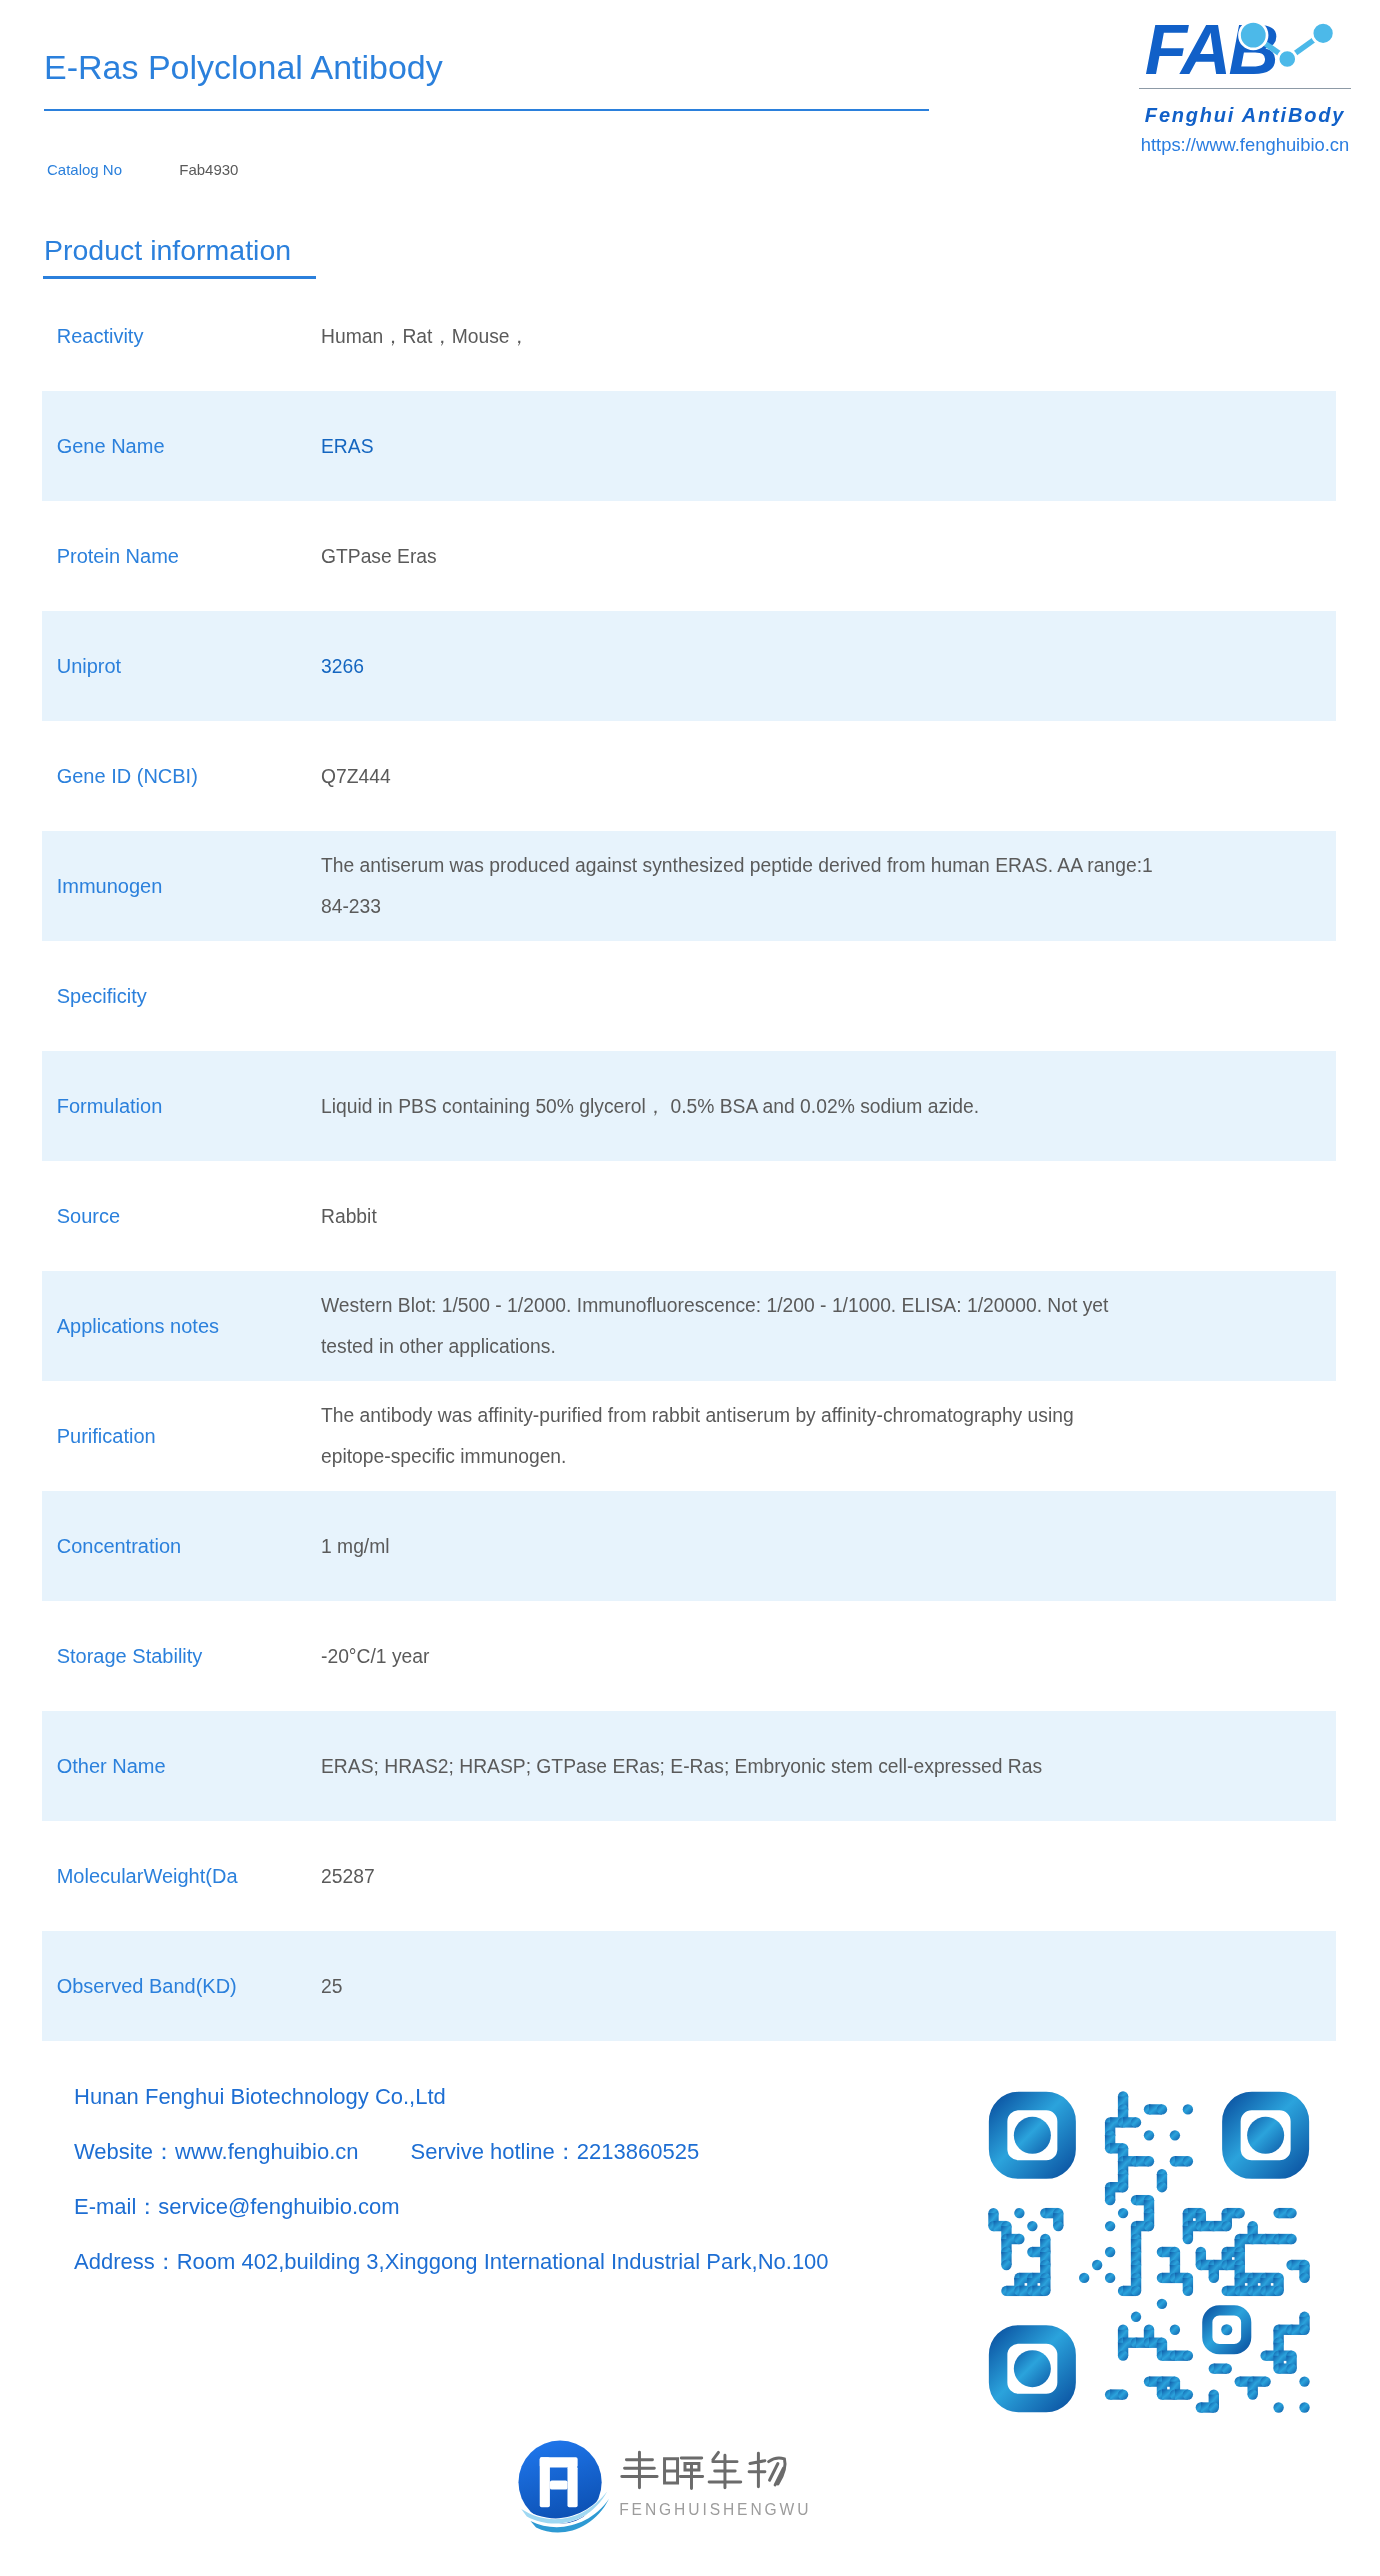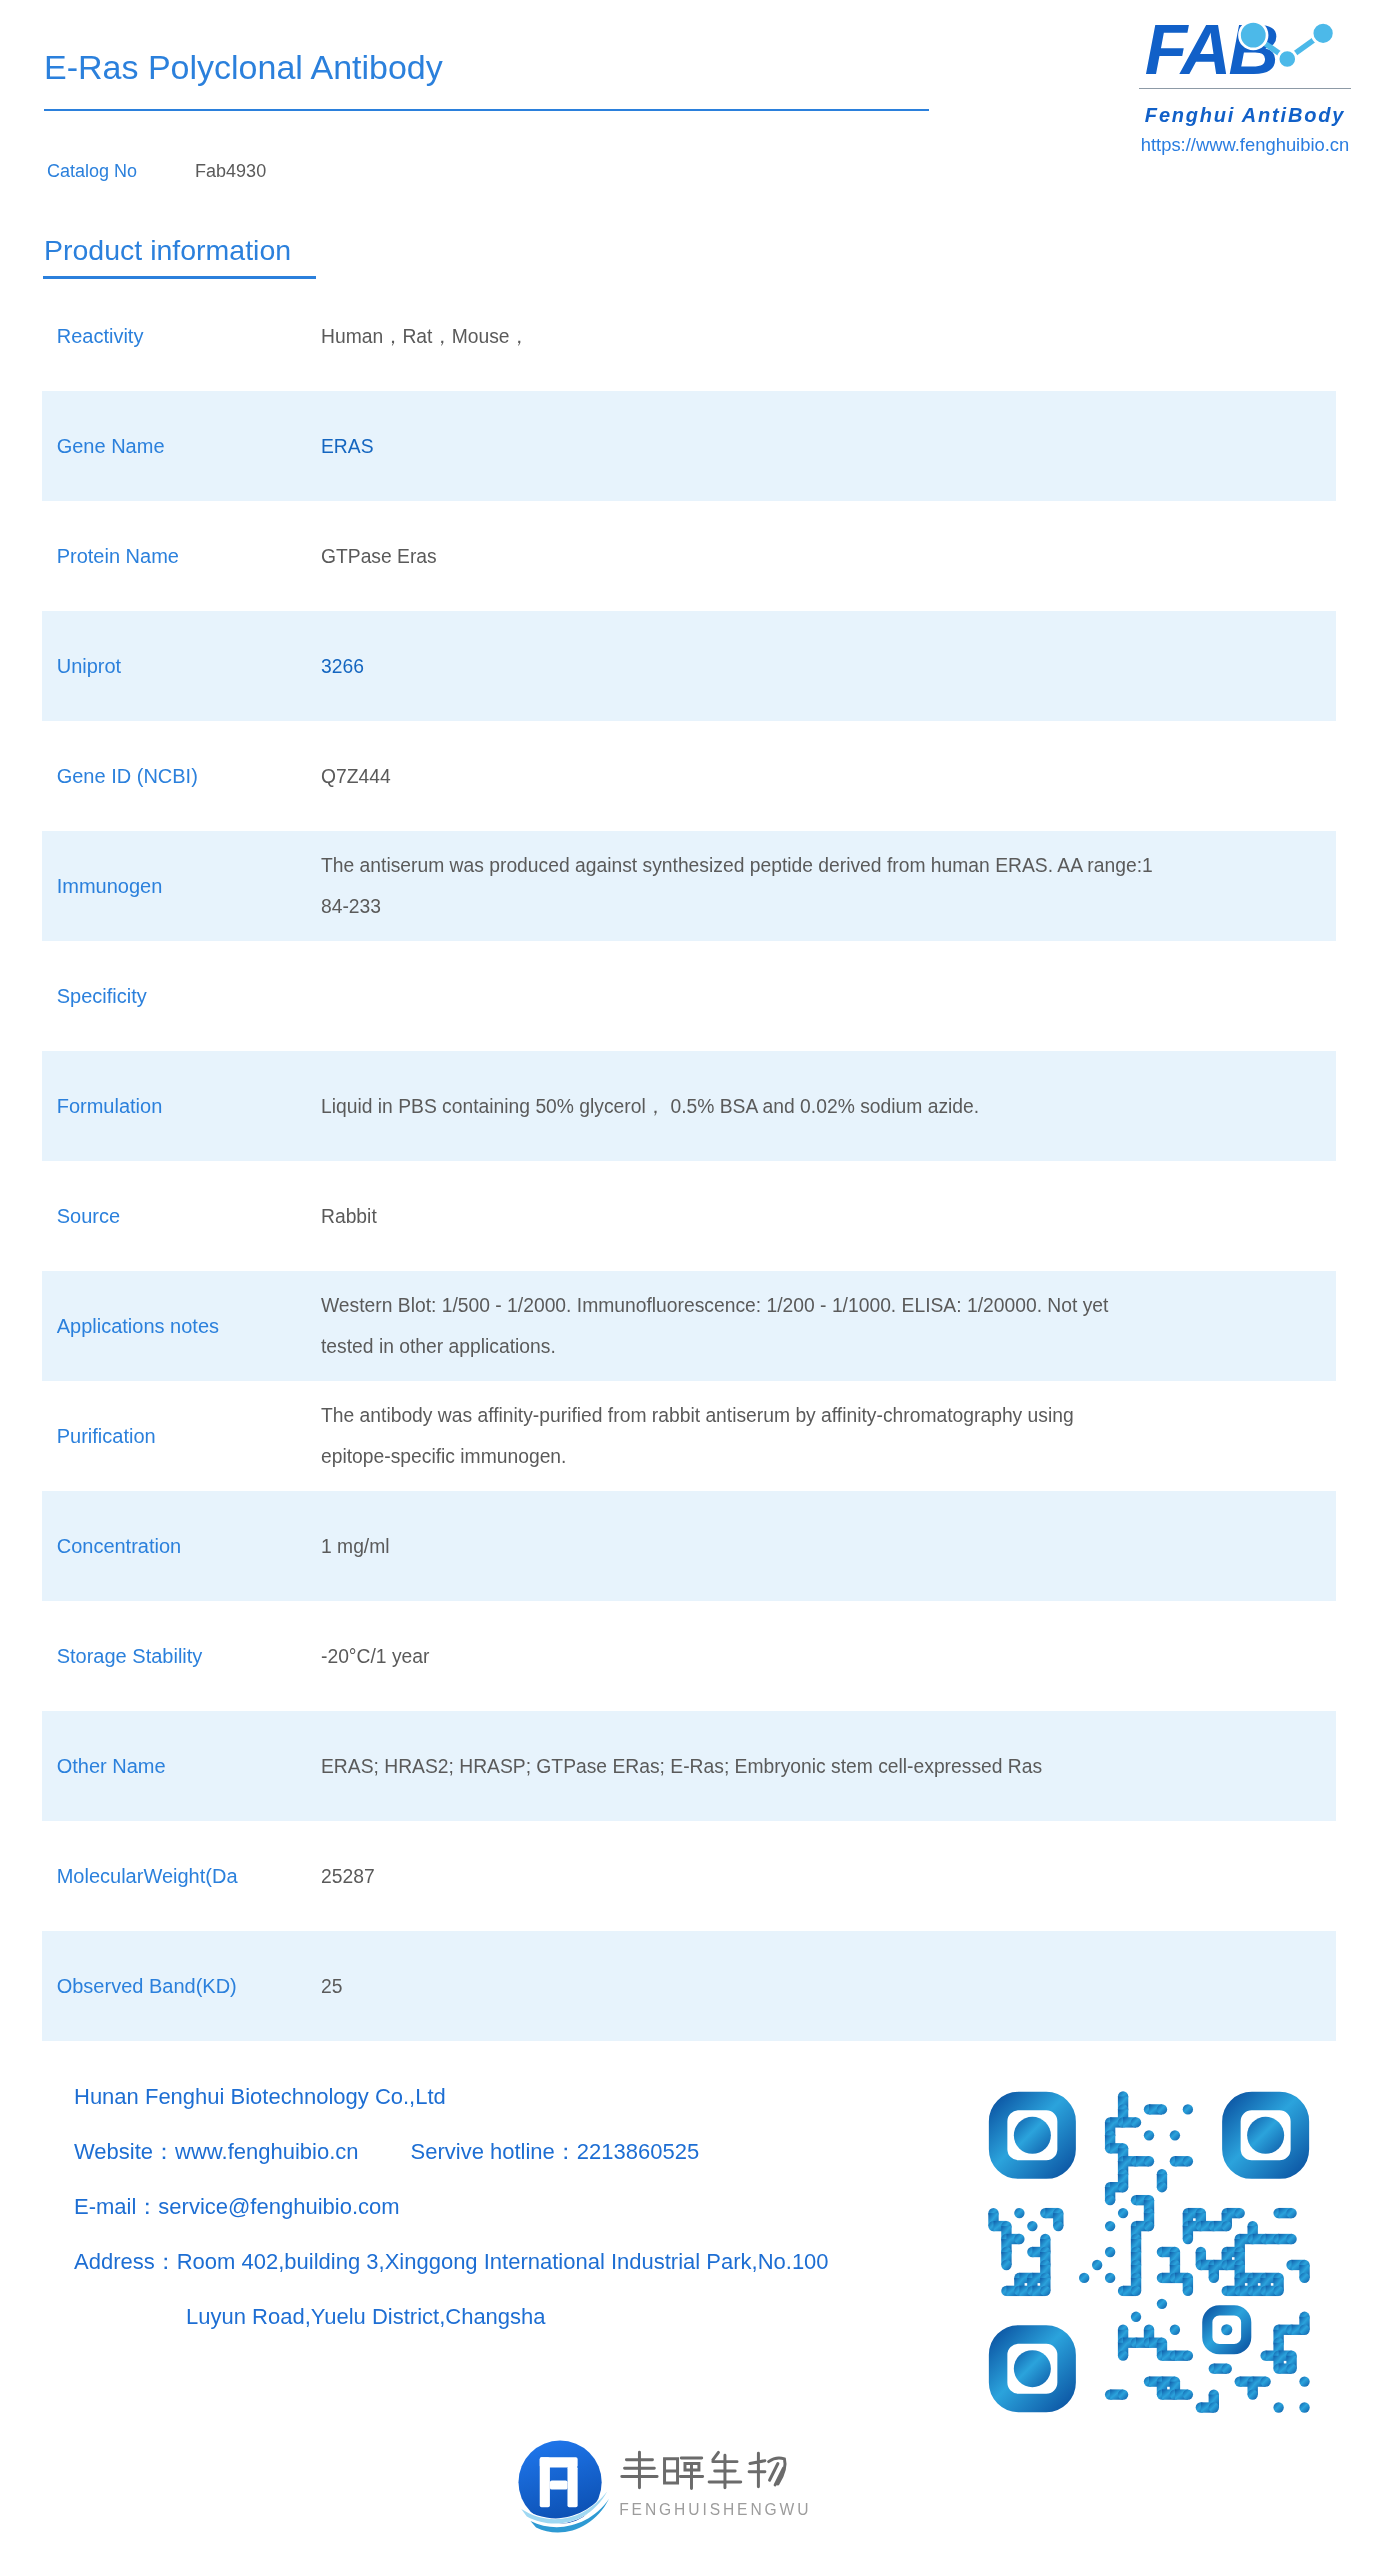--- a/index.html
+++ b/index.html
@@ -15,21 +15,21 @@
     position:relative;width:1380px;height:2576px;background:#ffffff;
     font-family:"Liberation Sans",sans-serif;overflow:hidden;border-radius:9px;
   }
   
   .title{position:absolute;left:44px;top:48px;font-size:34px;font-weight:400;color:var(--accent);letter-spacing:0;}
   .title-rule{position:absolute;left:44px;top:109px;width:885px;height:1.8px;background:var(--accent);}
   .brand{position:absolute;left:1139px;top:13px;width:212px;text-align:center;}
   .brand-tagline{display:block;margin-top:1.8px;padding-top:15px;border-top:1.8px solid #8d9aa6;
     color:#1160c8;font-size:20px;font-weight:bold;font-style:italic;letter-spacing:1.8px;white-space:nowrap;}
   .brand-url{display:block;margin-top:7.4px;color:#2a7de0;font-size:18.4px;}
-  .catalog{position:absolute;left:47px;top:161px;font-size:18px;}
+  .catalog{position:absolute;left:47px;top:161px;font-size:15px;}
   .catalog-label{color:var(--accent);}
   .catalog-value{color:var(--value-gray);margin-left:53px;}
   
   .section-heading{position:absolute;left:44px;top:234px;font-size:28.5px;color:var(--accent);font-weight:400;}
   .section-rule{position:absolute;left:43px;top:276px;width:273px;height:2.8px;background:var(--accent);}
   
   .table{position:absolute;left:42px;top:281px;width:1294px;}
   .row{display:flex;align-items:center;min-height:110px;background:#ffffff;}
   .row.shaded{background:var(--row-shade);}
   .cell-label{flex:0 0 279px;padding-left:14.7px;font-size:20px;color:var(--accent);}
@@ -167,21 +167,20 @@
     <div class="fline">Hunan Fenghui Biotechnology Co.,Ltd</div>
     <div class="fline">
       <span>Website：</span><span>www.fenghuibio.cn</span><span class="hotline-gap">Servive hotline：</span><span>2213860525</span>
     </div>
     <div class="fline">
       <span>E-mail：</span><span>service@fenghuibio.com</span>
     </div>
     <div class="fline">
       <span>Address：</span><span>Room 402,building 3,Xinggong International Industrial Park,No.100</span>
     </div>
-    <div class="fline address2">Luyun Road,Yuelu District,Changsha</div>
   </div>
 
   <svg class="qr" id="qr-svg" viewBox="0 0 350 350">
     <defs>
       <linearGradient id="qrg" x1="0" y1="0" x2="1" y2="1">
         <stop offset="0" stop-color="#0f5ca8"></stop>
         <stop offset="0.45" stop-color="#2ba3dc"></stop>
         <stop offset="1" stop-color="#0f5ca8"></stop>
       </linearGradient>
     </defs>

